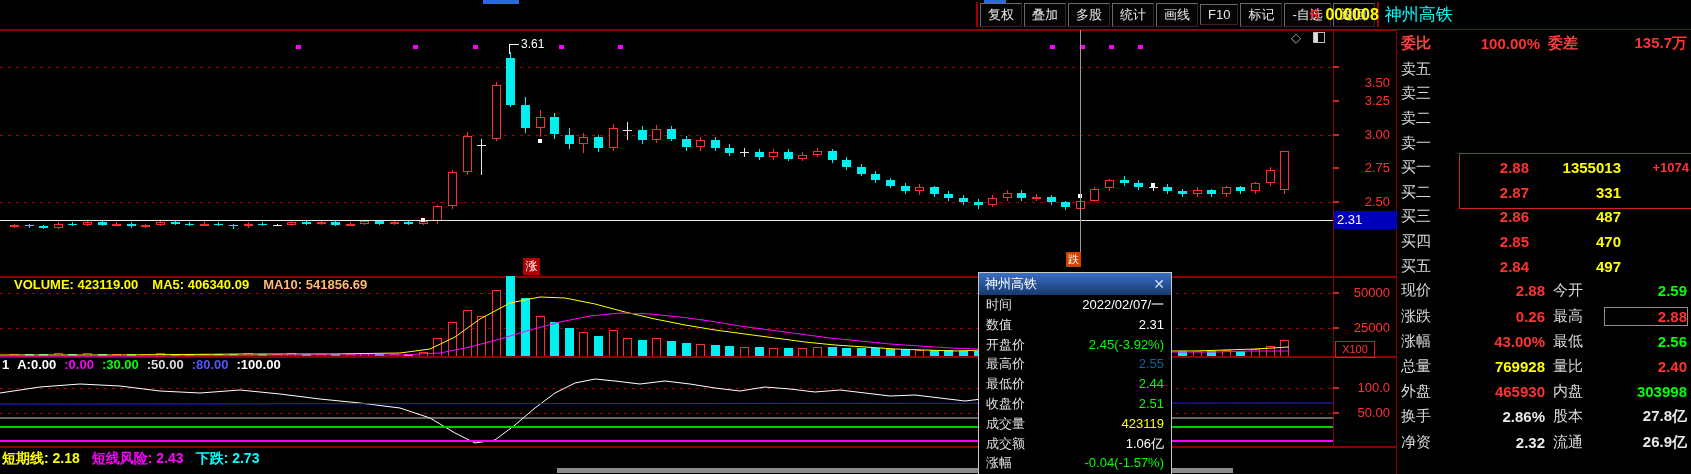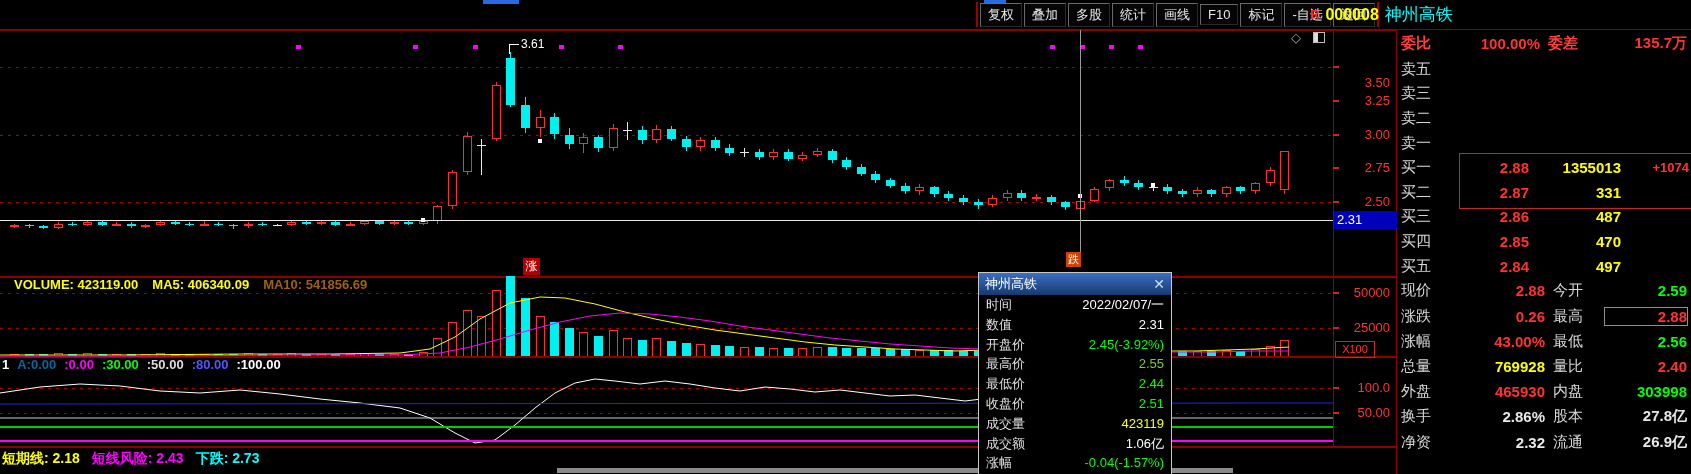--- a/index.html
+++ b/index.html
@@ -445,25 +445,25 @@
       <div class="ticklabel" style="top: 380px;">100.0</div>
       <div class="tickline" style="top: 412px;"></div>
       <div class="ticklabel" style="top: 405px;">50.00</div>
     </div>
   <div id="crosshair-pricebox" style="top:211px;">2.31</div>
   <div id="x100-box">X100</div>
 
   <div id="volume-header">
       <div style="color: rgb(255, 255, 0);">VOLUME: 423119.00</div>
       <div style="color: rgb(255, 255, 0);">MA5: 406340.09</div>
-      <div style="color: #a16207;">MA10: 541856.69</div>
+      <div style="color: #fdba74;">MA10: 541856.69</div>
     </div>
   <div id="indicator-labels">
       <div style="color: rgb(255, 255, 255);">1</div>
-      <div style="color: #0369a1; text-align: right;">A:0.00</div>
+      <div style="color: #ffffff; text-align: right;">A:0.00</div>
       <div style="color: rgb(255, 0, 255);">:0.00</div>
       <div style="color: rgb(0, 255, 0);">:30.00</div>
       <div style="color: rgb(221, 221, 221);">:50.00</div>
       <div style="color: rgb(85, 85, 255);">:80.00</div>
       <div style="color: rgb(255, 255, 255);">:100.00</div>
     </div>
 
   <div id="status-bar">
       <div style="color: rgb(255, 255, 0);">短期线: 2.18</div>
       <div style="color: rgb(255, 0, 255);">短线风险: 2.43</div>
@@ -484,21 +484,21 @@
         <div class="tip-row">
           <div class="lbl">数值</div>
           <div style="color: rgb(255, 255, 255);">2.31</div>
         </div>
         <div class="tip-row">
           <div class="lbl">开盘价</div>
           <div style="color: rgb(0, 255, 0);">2.45(-3.92%)</div>
         </div>
         <div class="tip-row">
           <div class="lbl">最高价</div>
-          <div style="color: #84cc16; text-align: center;">2.55</div>
+          <div style="color: #0369a1; text-align: center;">2.55</div>
         </div>
         <div class="tip-row">
           <div class="lbl">最低价</div>
           <div style="color: rgb(0, 255, 0);">2.44</div>
         </div>
         <div class="tip-row">
           <div class="lbl">收盘价</div>
           <div style="color: rgb(0, 255, 0);">2.51</div>
         </div>
         <div class="tip-row">

